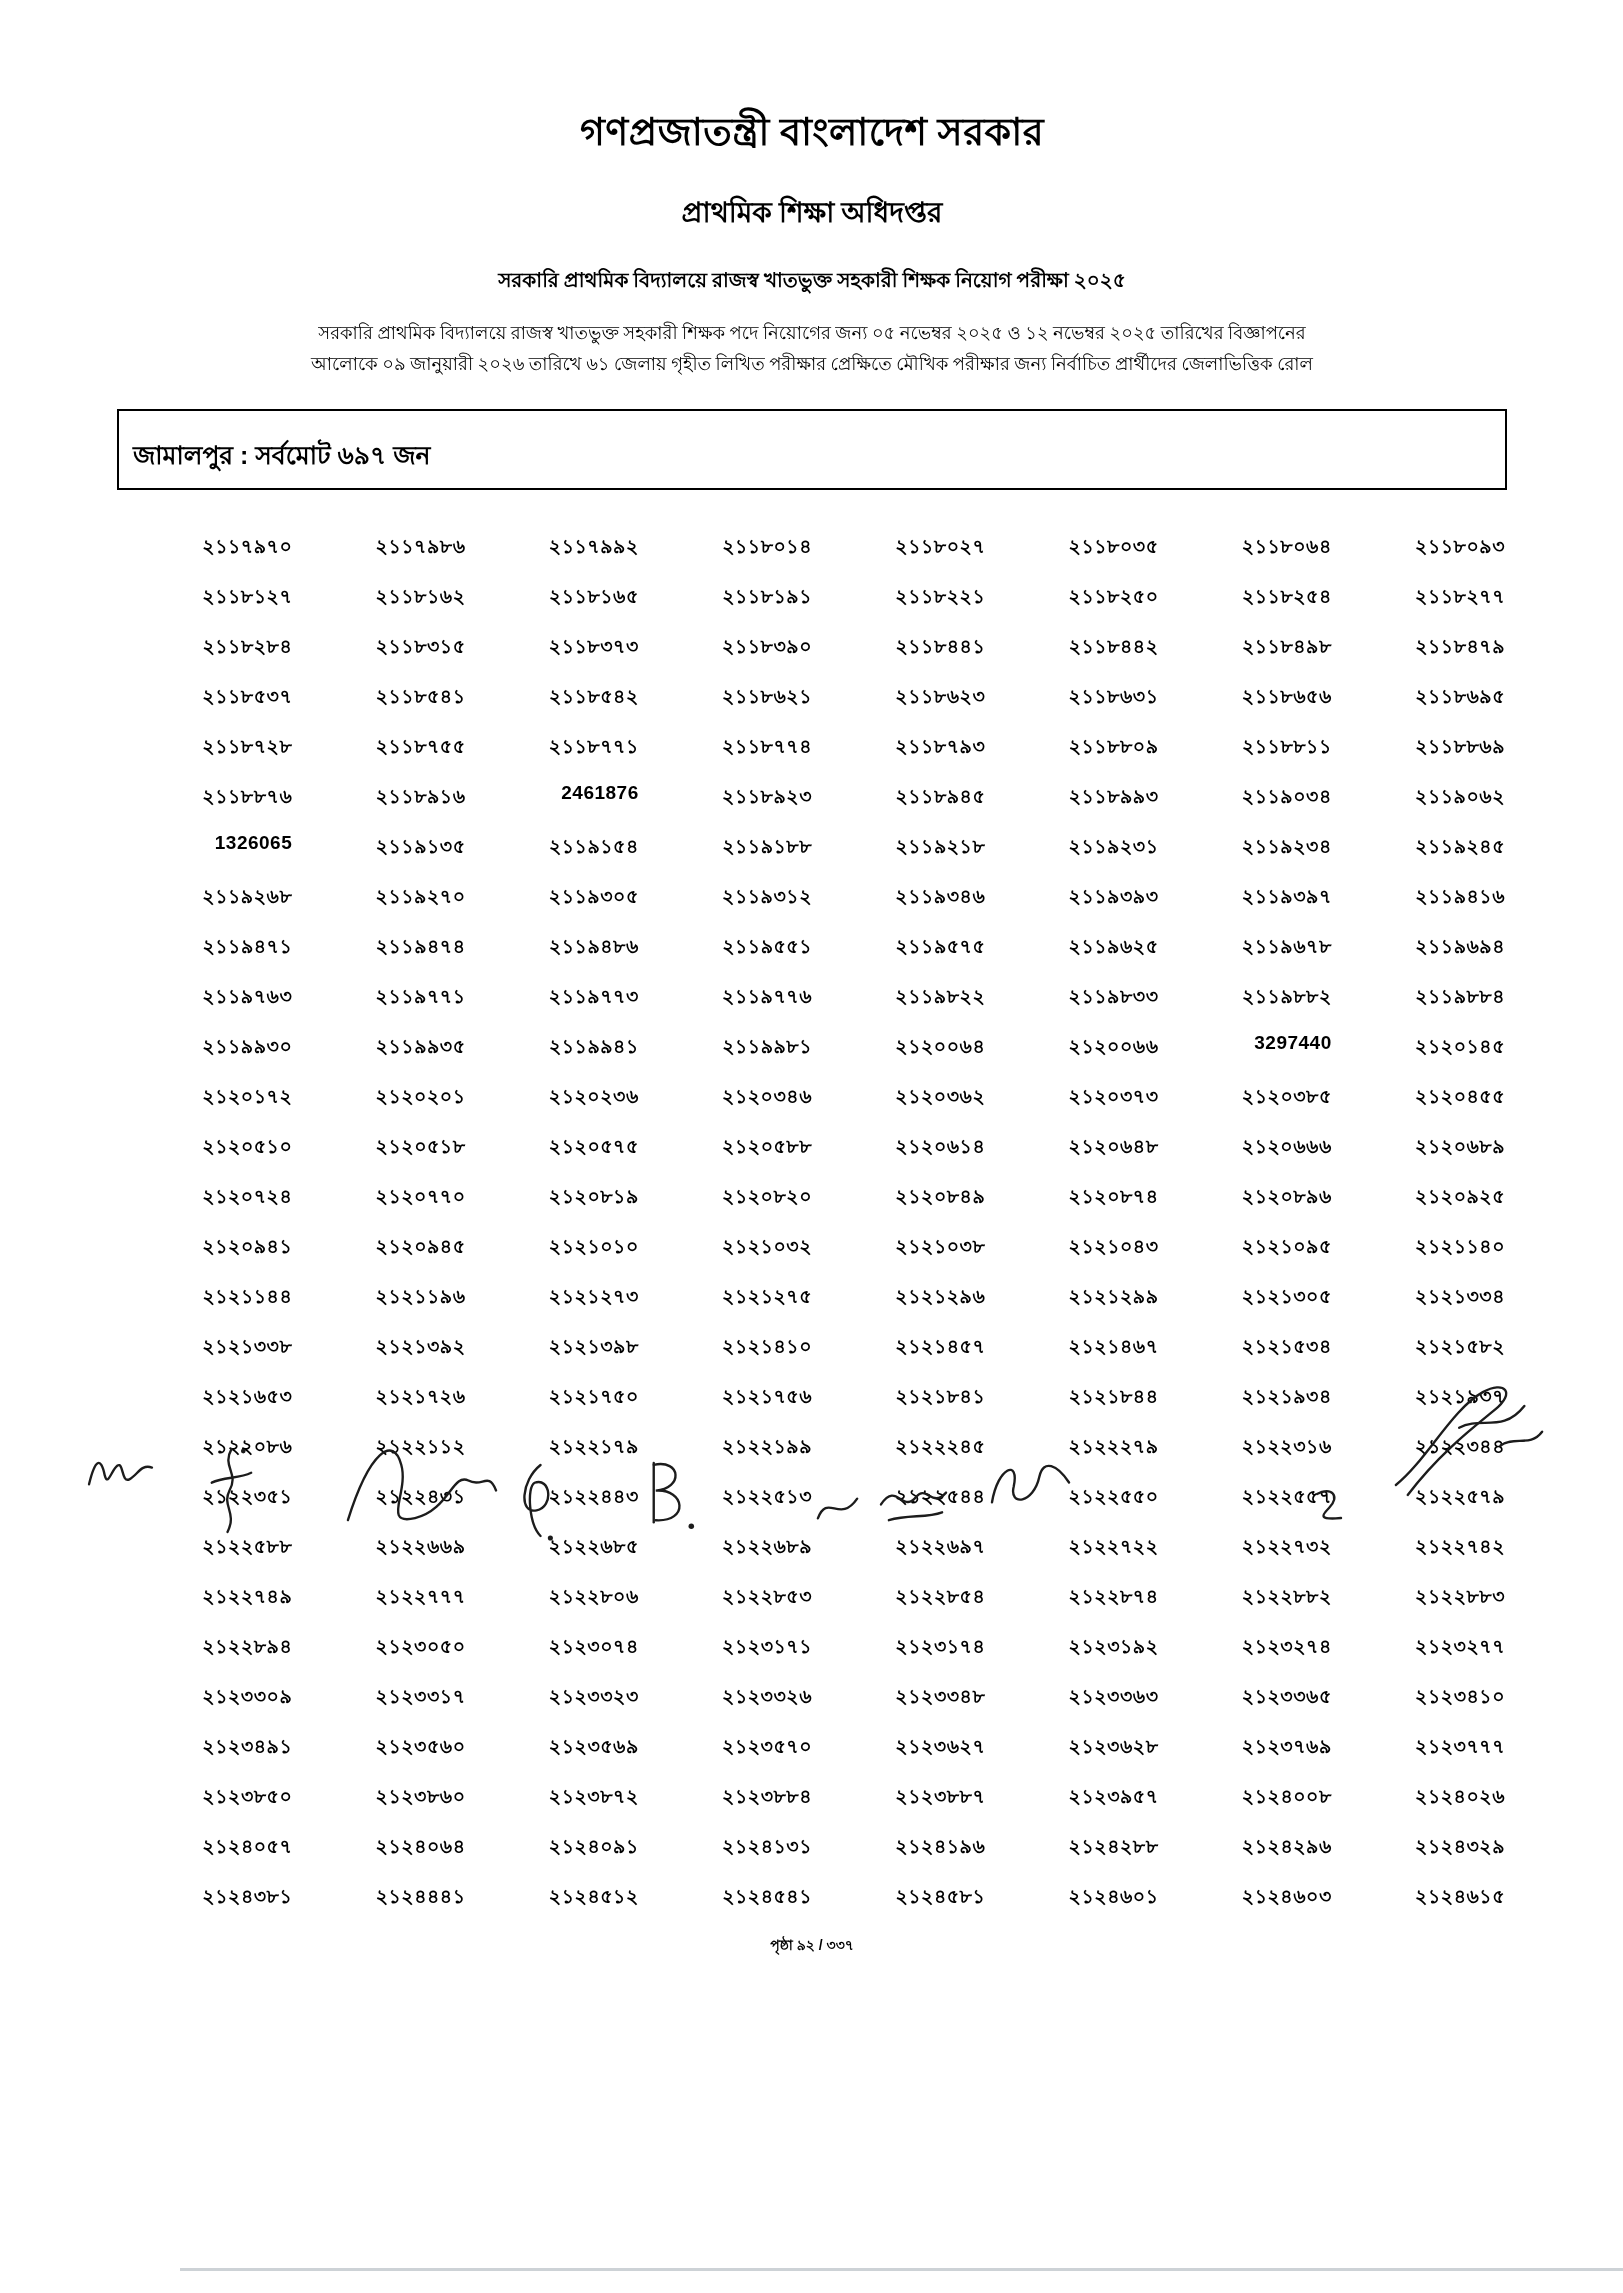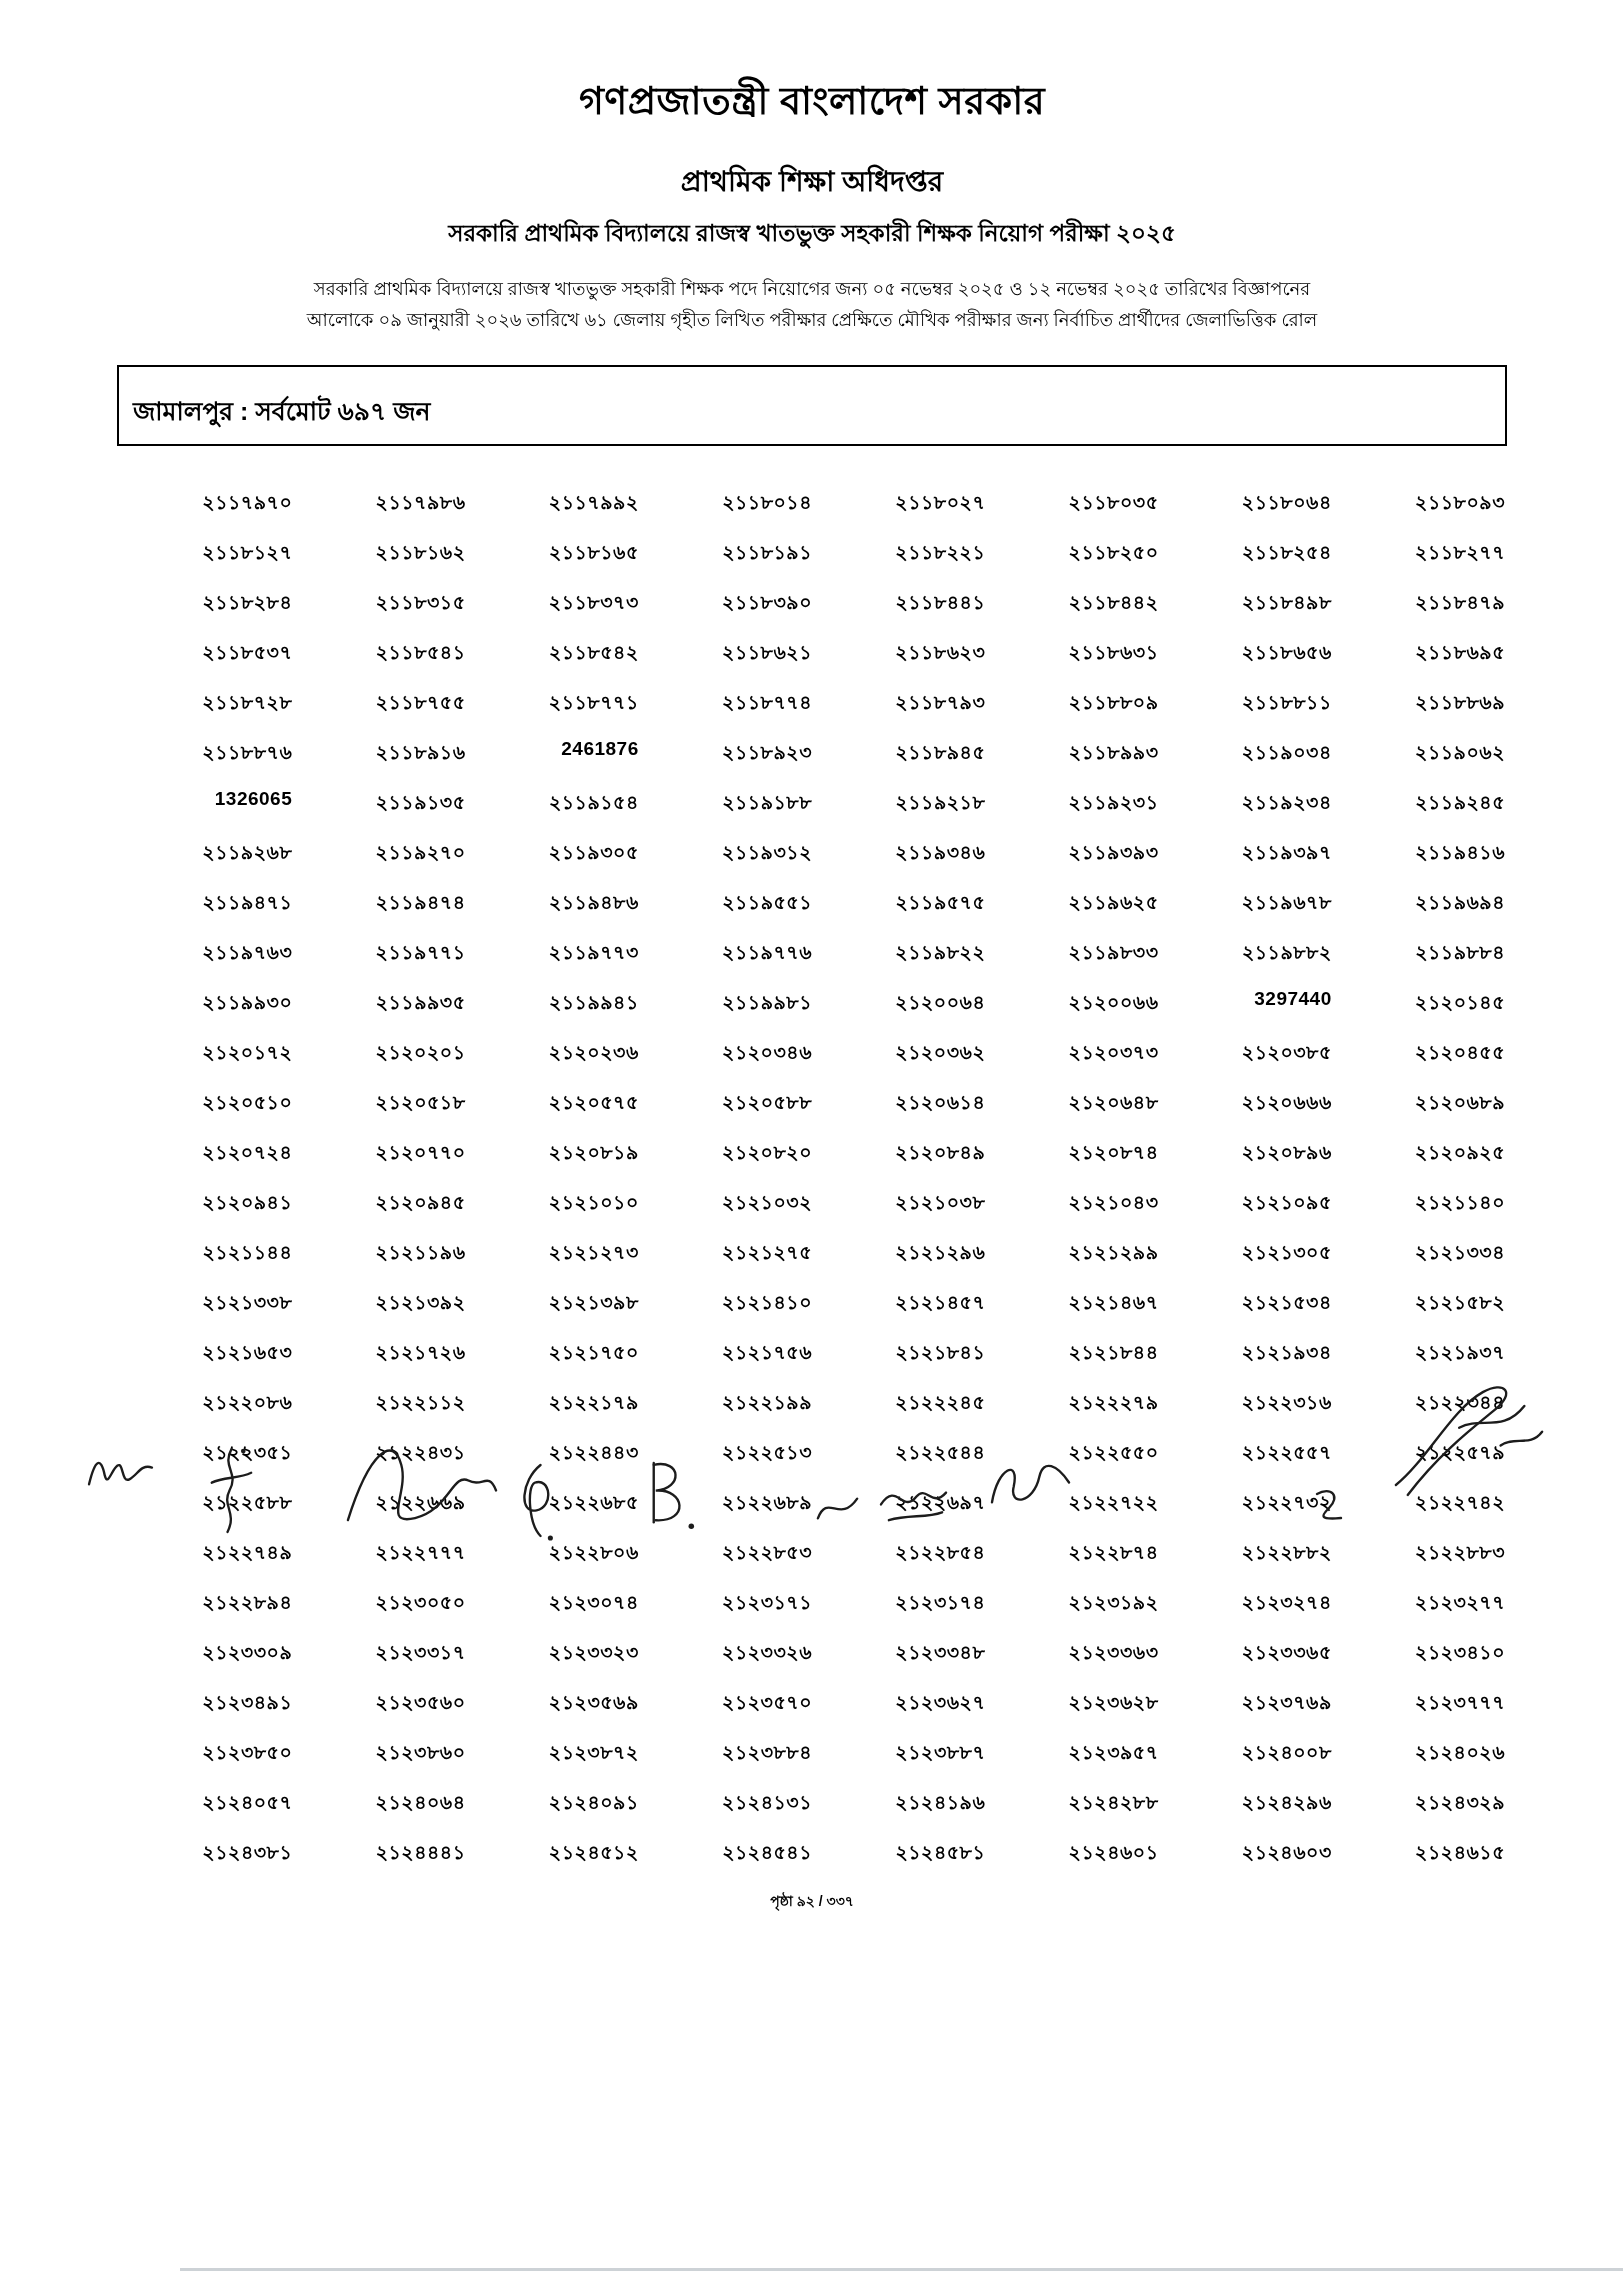--- a/index.html
+++ b/index.html
@@ -11,24 +11,24 @@
     color: #000;
     position: relative;
     overflow: hidden;
   }
   .page {
     position: relative;
     width: 1624px;
     height: 2294px;
     background: #fff;
   }
-  .header { text-align: center; padding-top: 71px; }
+  .header { text-align: center; padding-top: 102px; font-family: Liberation Serif, serif; }
   .gov-title   { font-size: 38px; font-weight: 700; letter-spacing: 0.5px; }
   .dept-title  { font-size: 28px; font-weight: 700; margin-top: 25px; }
-  .exam-title  { font-size: 23px; font-weight: 700; margin-top: 8px; }
+  .exam-title  { font-size: 20px; font-weight: 700; margin-top: 27px; }
   .desc {
     font-size: 18px;
     line-height: 1.7;
     margin: 20px auto 0;
     width: 1346px;
     text-align: center;
     font-weight: 400;
   }
   .district-box {
     margin: 30px 117px 0;

